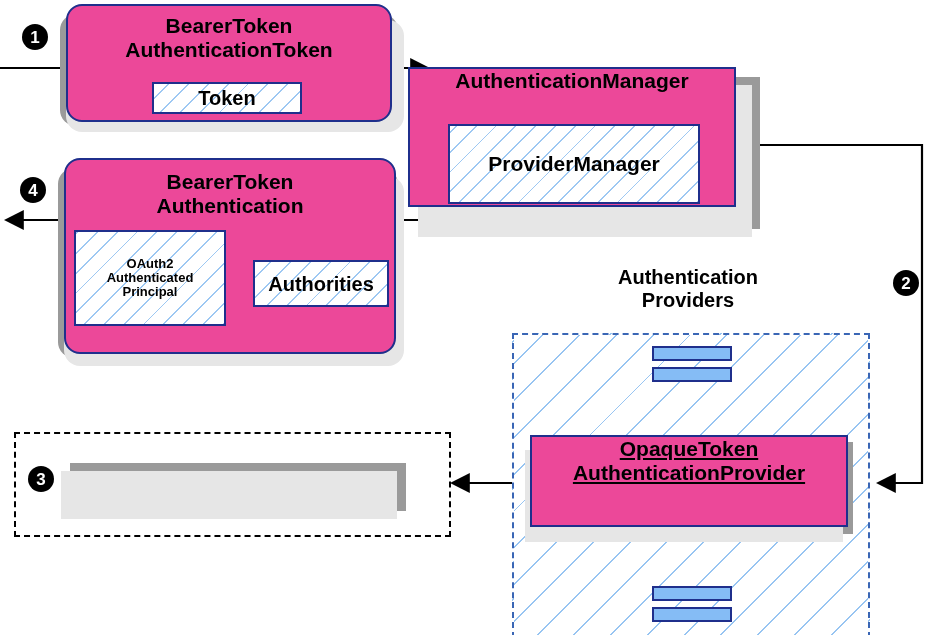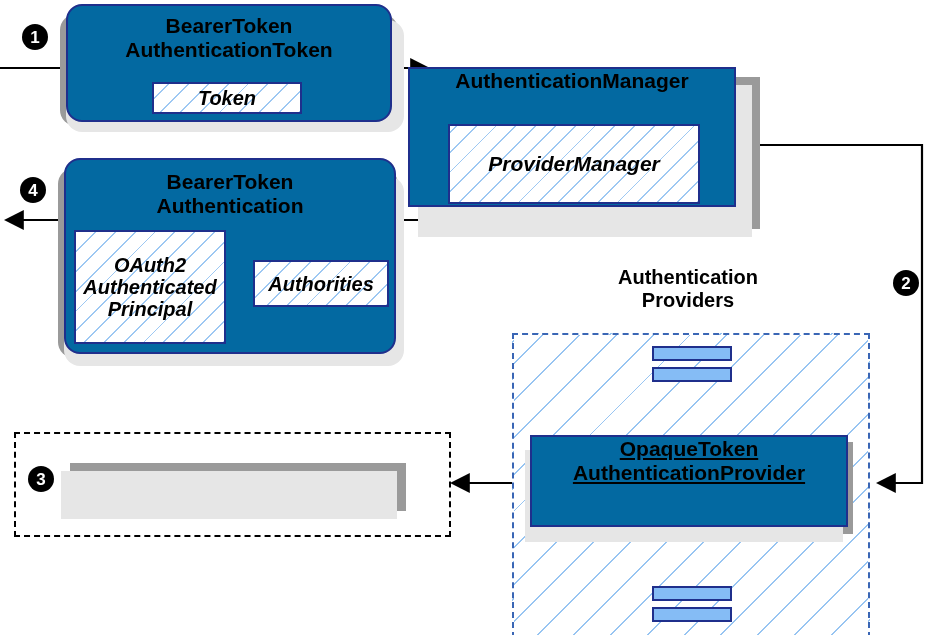--- a/index.html
+++ b/index.html
@@ -21,21 +21,21 @@
     position: absolute;
     left: 0;
     top: 0;
     width: 932px;
     height: 635px;
     overflow: visible;
   }
   .node {
     position: absolute;
     box-sizing: border-box;
-    background: #0369a1;
+    background: #ec4899;
     border: 2px solid #1F2F8C;
     color: #000000;
     font-weight: bold;
     display: flex;
     flex-direction: column;
     align-items: center;
     text-align: center;
   }
   .node.rounded {
     border-radius: 16px;
@@ -57,21 +57,20 @@
         rgba(255, 255, 255, 0) 1.2px,
         rgba(255, 255, 255, 0) 14px);
     color: #000000;
     font-weight: bold;
     display: flex;
     align-items: center;
     justify-content: center;
     text-align: center;
     line-height: 1.1;
     white-space: pre-line;
-    font-style: italic;
   }
   .shadow-dark {
     position: absolute;
     background: #9A9A9A;
   }
   .shadow-light {
     position: absolute;
     background: #E6E6E6;
   }
   .dashed-black {
@@ -170,21 +169,21 @@
   <div class="node" style="left:408px; top:67px; width:328px; height:140px; ">
     <div class="node-title" style="font-size:21px;">AuthenticationManager</div>
     <div class="inner-box" style="left:38px; top:55px; width:252px; height:80px; font-size:21px;">ProviderManager</div>
   </div>
 
   <div class="shadow-dark" style="left:58px; top:168px; width:340px; height:190px; border-radius:16px;"></div>
   <div class="shadow-light" style="left:64px; top:176px; width:340px; height:190px; border-radius:16px;"></div>
   <div class="node rounded" style="left:64px; top:158px; width:332px; height:196px; padding-top:10px;">
     <div class="node-title" style="font-size:21px;">BearerToken
 Authentication</div>
-    <div class="inner-box" style="left:8px; top:70px; width:152px; height:114px; font-size:20px;">OAuth2
+    <div class="inner-box" style="left:8px; top:70px; width:152px; height:96px; font-size:13px;">OAuth2
 Authenticated
 Principal</div>
     <div class="inner-box" style="left:187px; top:100px; width:136px; height:47px; font-size:20px;">Authorities</div>
   </div>
 
   <div class="shadow-dark" style="left:70px; top:463px; width:336px; height:48px;"></div>
   <div class="shadow-light" style="left:61px; top:471px; width:336px; height:48px;"></div>
 
   <div class="shadow-dark" style="left:535px; top:442px; width:318px; height:92px;"></div>
   <div class="shadow-light" style="left:525px; top:450px; width:318px; height:92px;"></div>

